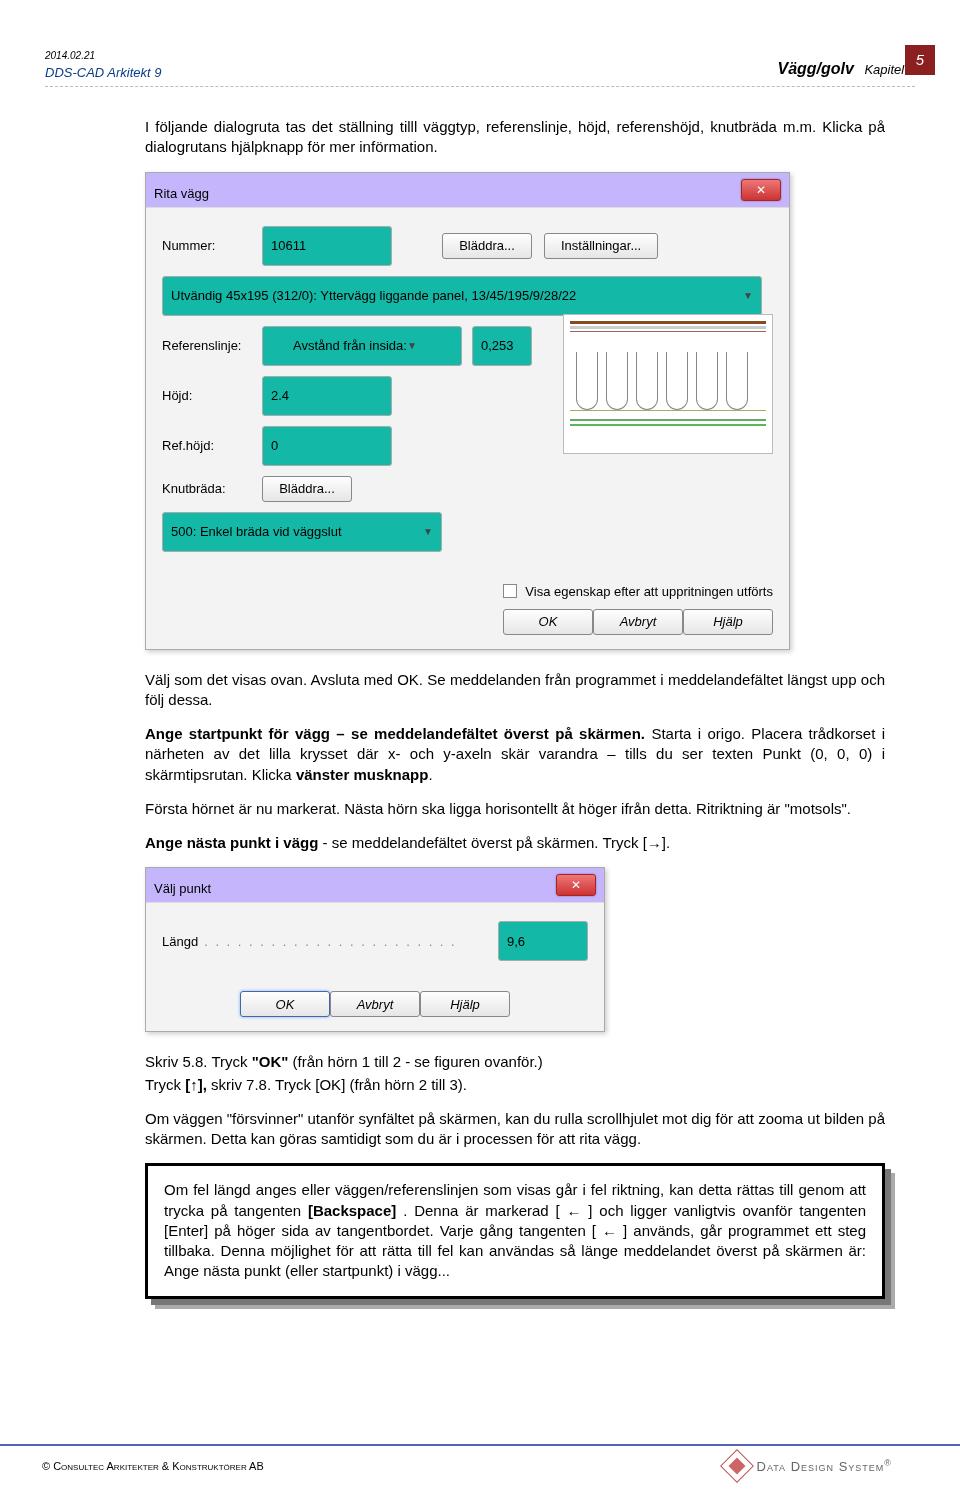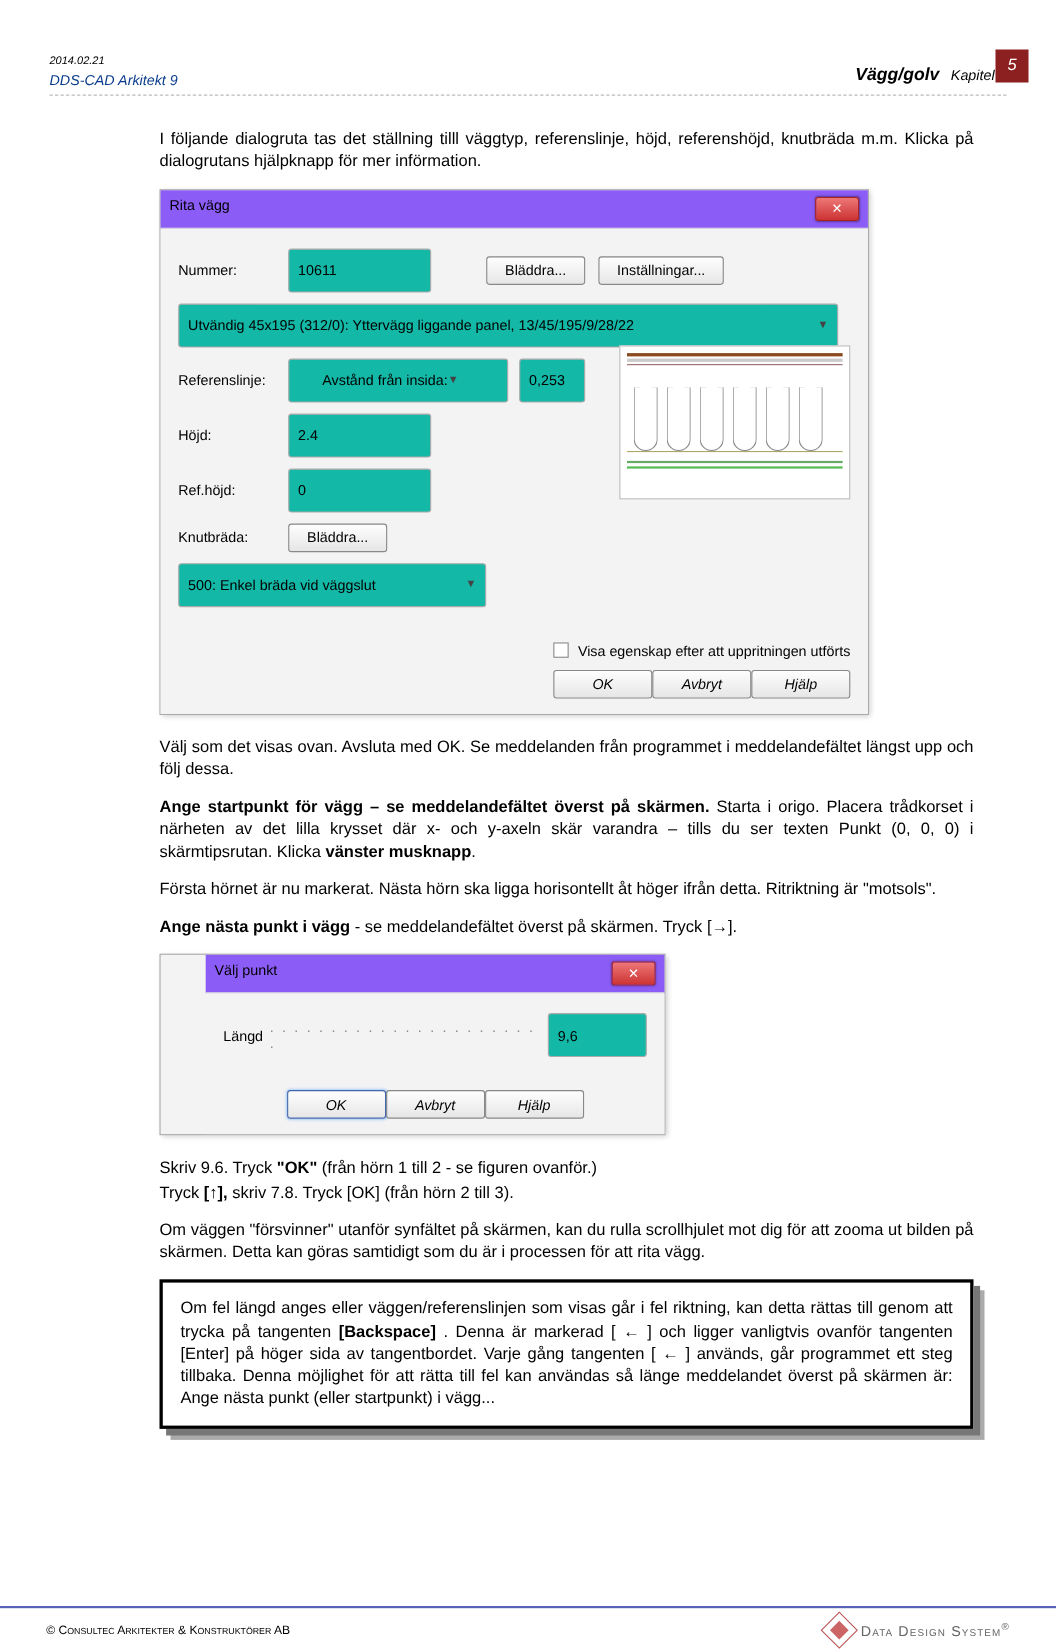--- a/index.html
+++ b/index.html
@@ -32,22 +32,22 @@
   .para { text-align: justify; margin-bottom: 14px; line-height: 1.35; }
   .bold { font-weight: bold; }
 
   
   .dlg {
     border: 1px solid #aaa; background: #f3f3f3;
     box-shadow: 2px 2px 5px rgba(0,0,0,.2);
     font-size: 13px;
   }
   .dlg .titlebar {
-    display: flex; justify-content: space-between; align-items: flex-start;
-    padding: 6px 8px; background: #8b5cf6;
+    display: flex; justify-content: space-between; align-items: flex-end;
+    padding: 6px 8px; background: #c4b5fd;
     border-bottom: 1px solid #ddd;
   }
   .dlg .titlebar .title { font-weight: normal; }
   .closebtn {
     width: 40px; height: 22px; border-radius: 3px;
     background: linear-gradient(#e77,#c33);
     color:#fff; font-size:12px; display:flex;align-items:center;justify-content:center;
     border:1px solid #a22;
     box-shadow: 0 0 2px rgba(0,0,0,.4);
   }
@@ -86,36 +86,36 @@
     border-top:none; border-radius:0 0 12px 12px; margin:0 4px;}
   .pv-btm1 { margin-top:8px; border-top:2px solid #6a6; }
   .pv-btm2 { margin-top:3px; border-top:2px solid #5b5; }
 
   .dlg1 .body { position:relative; }
   .checkrow { display:flex; align-items:center; justify-content:flex-end; margin-top: 32px; gap:8px; }
   .cb { width:14px; height:14px; border:1px solid #888; background:#fff; }
   .btnrow { display:flex; justify-content:flex-end; gap: 0; margin-top:10px;font-style:italic; }
 
   
-  .dlg2 { width: 460px; margin: 8px 0 20px 0; padding-left: 41px; }
+  .dlg2 { width: 460px; margin: 8px 0 20px 0; }
   .dlg2 .body { padding: 18px 16px 14px 16px; background:#f3f3f3; }
   .dots { color:#888; letter-spacing: 2px; }
   .dlg2 .btnrow { justify-content:center; }
 
   
   .shadowbox {
     border: 3px solid #000; padding: 14px 16px;
     box-shadow: 6px 6px 0 #777, 10px 10px 0 #aaa;
     text-align: justify; line-height: 1.35;
     margin-top: 8px;
   }
 
   .footer {
-    position:absolute; bottom: 6px; left:0; right:0;
-    border-top: 2px solid #5863b8; padding: 8px 42px 0 42px;
+    position:absolute; bottom: 22px; left:0; right:0;
+    border-top: 2px solid #5863b8; padding: 8px 68px 0 42px;
     display:flex; justify-content:space-between; align-items:center;
   }
   .foot-left { font-size: 11px; font-variant: small-caps; }
   .foot-right { font-size: 13px; color:#666; display:flex; align-items:center; gap:8px; }
   .foot-logo {
     width: 24px; height:24px; border:1px solid #b55; transform: rotate(45deg);
     display:flex; align-items:center; justify-content:center;
   }
   .foot-logo .inner { width:12px; height:12px; background:#c66; transform: rotate(0deg);}
   .dds { font-variant: small-caps; letter-spacing: 1px;}
@@ -249,21 +249,21 @@
         </div>
         <div class="btnrow">
           <div class="btn" style="border:1px solid #46a; box-shadow:0 0 3px #6af;">OK</div>
           <div class="btn">Avbryt</div>
           <div class="btn">Hjälp</div>
         </div>
       </div>
     </div>
 
     <p class="para" style="margin-bottom:2px;">
-      <span>Skriv 9.6. Tryck </span>
+      <span>Skriv 5.8. Tryck </span>
       <span class="bold">"OK"</span>
       <span> (från hörn 1 till 2 - se figuren ovanför.)</span>
     </p>
     <p class="para">
       <span>Tryck </span>
       <span class="bold">[↑], </span>
       <span>skriv 7.8. Tryck [OK] (från hörn 2 till 3).</span>
     </p>
 
     <p class="para">Om väggen "försvinner" utanför synfältet på skärmen, kan du rulla scrollhjulet mot dig för att zooma ut bilden på skärmen. Detta kan göras samtidigt som du är i processen för att rita vägg.</p>

